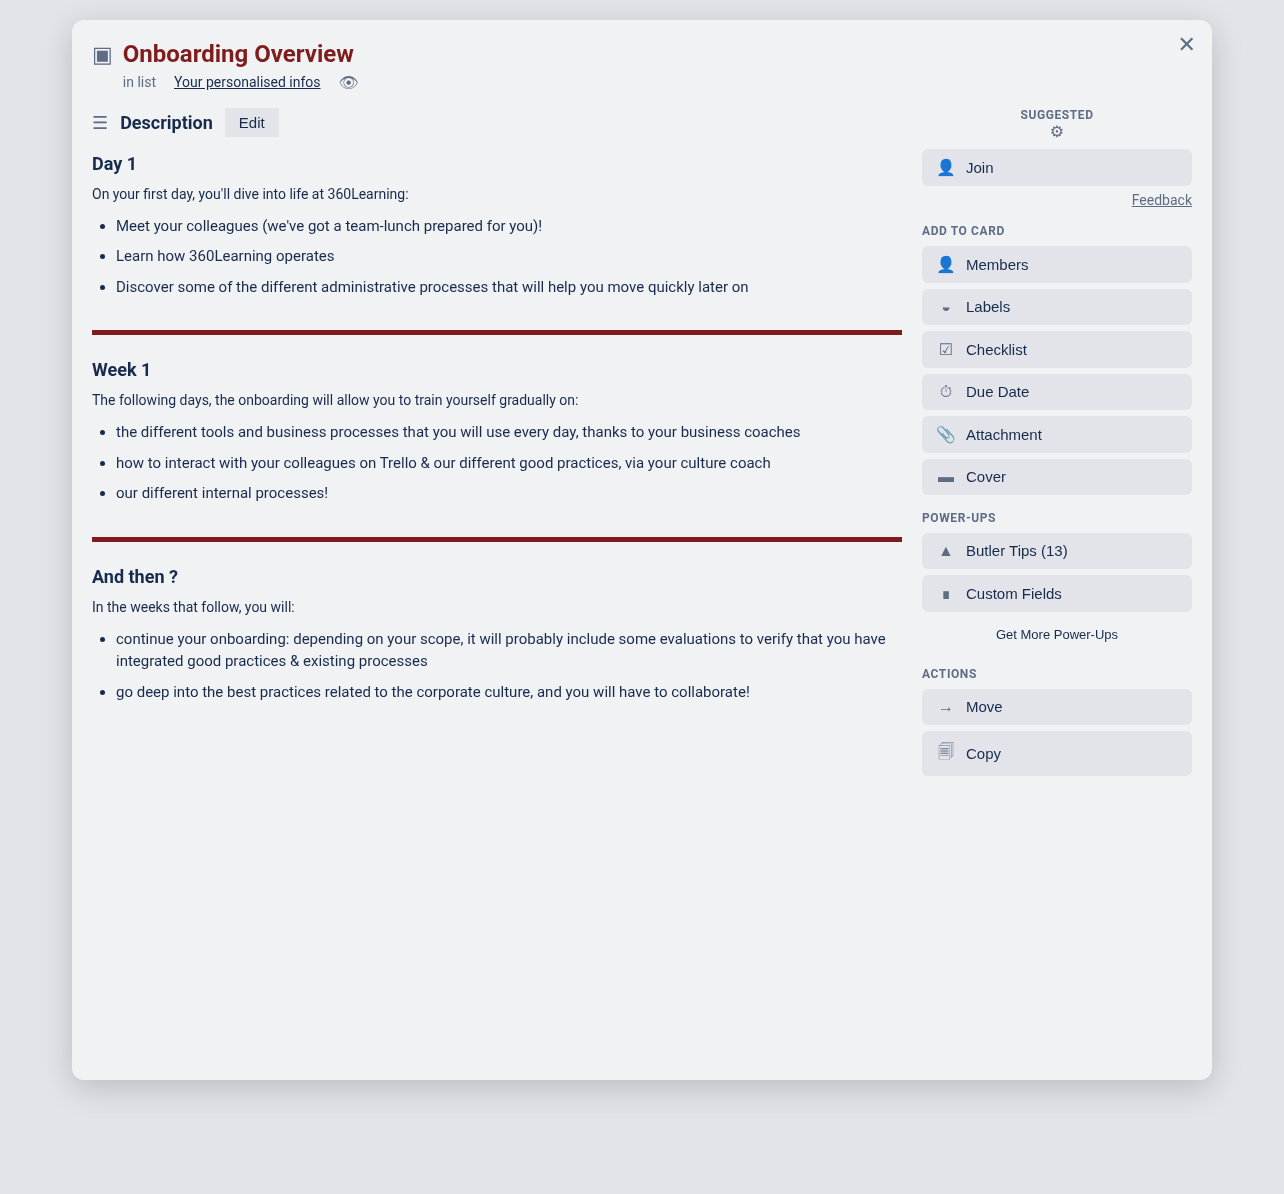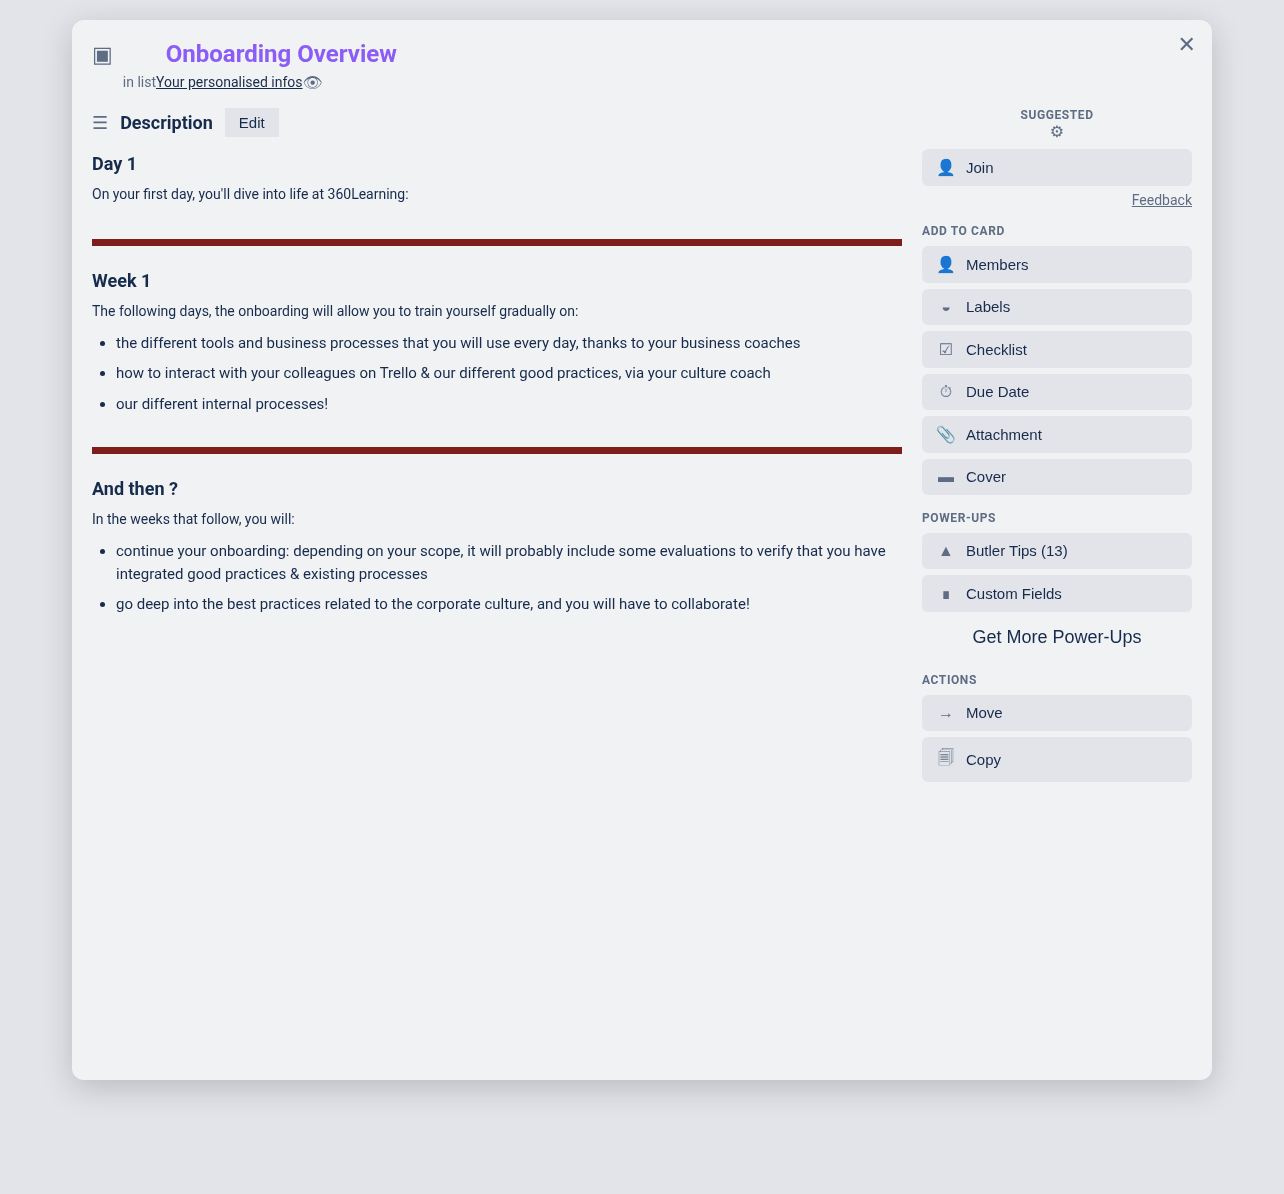--- a/index.html
+++ b/index.html
@@ -43,31 +43,30 @@
     .modal-header-icon {
       font-size: 22px;
       color: #5e6c84;
       margin-right: 10px;
       margin-top: 2px;
     }
     .modal-title-block {}
     .modal-title {
       font-size: 24px;
       font-weight: 700;
-      color: #8b5cf6;
+      color: #7f1d1d;
       line-height: 1.2;
-      margin-left: 43px;
     }
     .modal-subtitle {
       font-size: 14px;
       color: #5e6c84;
       margin-top: 4px;
       display: flex;
       align-items: center;
-      gap: 0;
+      gap: 18px;
     }
     .modal-subtitle a {
       color: #172b4d;
       text-decoration: underline;
     }
     .modal-subtitle .eye-icon {
       font-size: 16px;
       color: #5e6c84;
     }
     .modal-body {
@@ -98,21 +97,21 @@
       background: #e2e4e9;
       border: none;
       border-radius: 0;
       padding: 6px 14px;
       font-size: 15px;
       color: #172b4d;
       cursor: pointer;
     }
     .content-section {
       padding-bottom: 24px;
-      border-bottom: 7px solid #7f1d1d;
+      border-bottom: 5px solid #7f1d1d;
       margin-bottom: 24px;
     }
     .content-section:last-child {
       border-bottom: none;
     }
     .section-title {
       font-size: 18px;
       font-weight: 700;
       color: #172b4d;
       margin-bottom: 10px;
@@ -193,21 +192,21 @@
       font-size: 16px;
       color: #5e6c84;
     }
     .get-more-btn {
       display: block;
       width: 100%;
       background: none;
       border: none;
       border-radius: 6px;
       padding: 9px 14px;
-      font-size: 18px;
+      font-size: 13px;
       color: #172b4d;
       cursor: pointer;
       margin-bottom: 6px;
     }
   </style>
 </head>
 <body>
 
 <div class="modal">
   <button class="modal-close">✕</button>
@@ -229,20 +228,25 @@
 
       <div class="description-header">
         <span class="description-icon">☰</span>
         <span class="description-label">Description</span>
         <button class="edit-btn">Edit</button>
       </div>
 
       <div class="content-section">
         <div class="section-title">Day 1</div>
         <div class="section-text">On your first day, you'll dive into life at 360Learning:</div>
+        <ul class="section-list">
+          <li>Meet your colleagues (we've got a team-lunch prepared for you)!</li>
+          <li>Learn how 360Learning operates</li>
+          <li>Discover some of the different administrative processes that will help you move quickly later on</li>
+        </ul>
       </div>
 
       <div class="content-section">
         <div class="section-title">Week 1</div>
         <div class="section-text">The following days, the onboarding will allow you to train yourself gradually on:</div>
         <ul class="section-list">
           <li>the different tools and business processes that you will use every day, thanks to your business coaches</li>
           <li>how to interact with your colleagues on Trello &amp; our different good practices, via your culture coach</li>
           <li>our different internal processes!</li>
         </ul>

